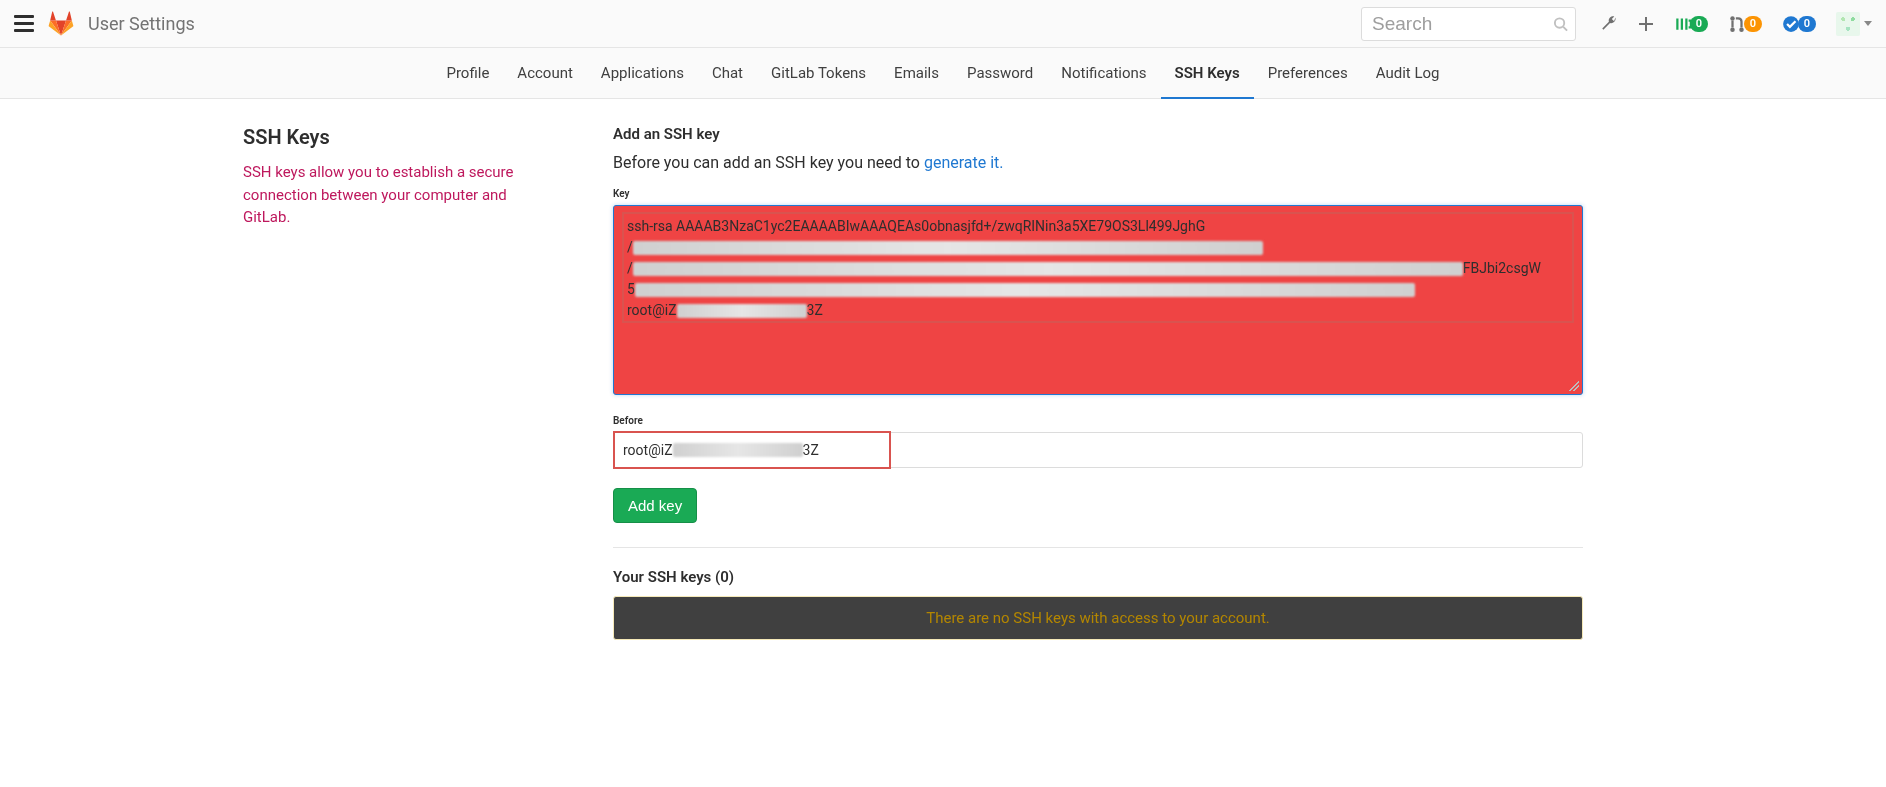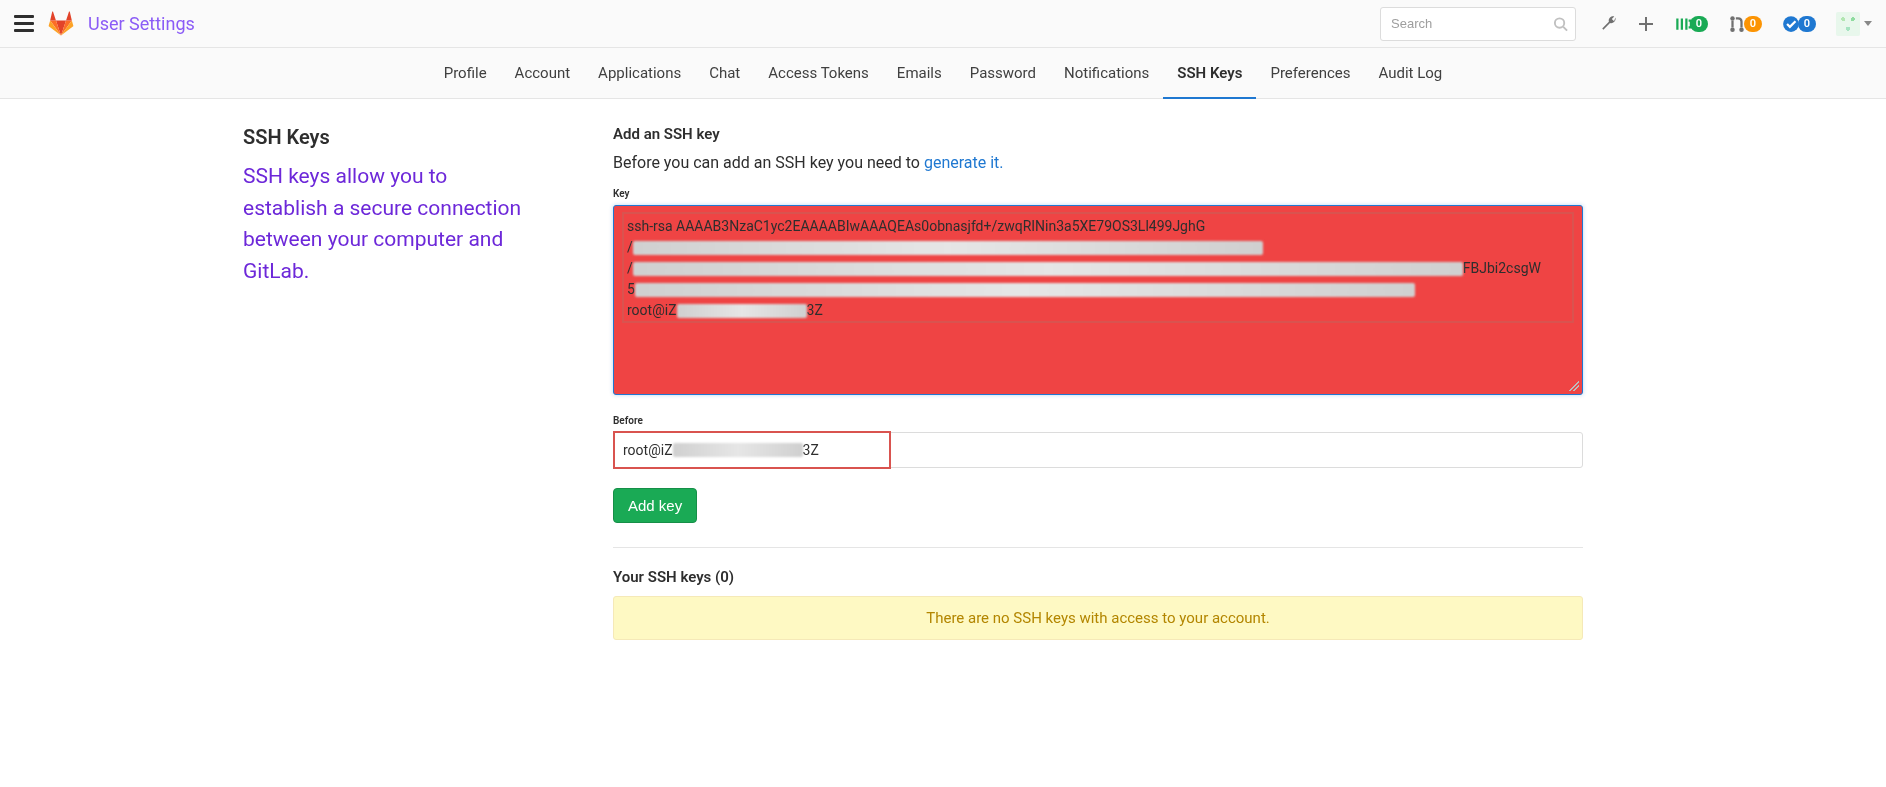--- a/index.html
+++ b/index.html
@@ -1,55 +1,55 @@
 <!DOCTYPE html>
 <html><head>
   <meta charset="utf-8">
   <style>
     * { margin:0; padding:0; box-sizing:border-box; }
     body { font-family:-apple-system,"Segoe UI",Roboto,Helvetica,Arial,sans-serif; color:#2e2e2e; background:#fff; font-size:14px; }
     .top-bar { display:flex; align-items:center; height:48px; padding:0 14px; border-bottom:1px solid #e5e5e5; background:#fafafa; }
     .hamburger { width:20px; display:flex; flex-direction:column; gap:4px; cursor:pointer; margin-right:14px; }
     .hamburger span { height:3px; background:#2e2e2e; border-radius:1px; }
     .logo { width:26px; height:26px; margin-right:14px; }
-    .page-title { font-size:18px; color:#8b5cf6; font-weight:400; }
+    .page-title { font-size:18px; color:#737373; font-weight:400; }
     .search-wrap { margin-left:auto; position:relative; }
-    .search-input { width:196px; height:34px; border:1px solid #dcdcdc; border-radius:3px; padding:6px 30px 6px 10px; font-size:13px; background:#fff; color:#0f172a; }
+    .search-input { width:215px; height:34px; border:1px solid #dcdcdc; border-radius:3px; padding:6px 30px 6px 10px; font-size:19px; background:#fff; color:#0f172a; }
     .search-input::placeholder { color:#9e9e9e; }
     .search-icon { position:absolute; right:8px; top:50%; transform:translateY(-50%); color:#c0c0c0; }
     .top-icons { display:flex; align-items:center; gap:20px; margin-left:24px; }
     .icon-btn { color:#707070; cursor:pointer; display:flex; align-items:center; }
     .badge { display:inline-flex; align-items:center; justify-content:center; min-width:18px; height:16px; border-radius:8px; font-size:11px; color:#fff; font-weight:600; padding:0 5px; margin-left:-2px; }
     .badge-green { background:#1aaa55; }
     .badge-orange { background:#fc9403; }
     .badge-blue { background:#1f78d1; }
     .tabs { display:flex; justify-content:center; border-bottom:1px solid #e5e5e5; background:#fafafa; }
     .tab { padding:16px 14px; color:#404040; cursor:pointer; font-size:15px; position:relative; }
     .tab.active { color:#2e2e2e; font-weight:600; }
     .tab.active::after { content:""; position:absolute; left:0; right:0; bottom:-1px; height:2px; background:#1f78d1; }
     .main { display:flex; max-width:1440px; margin:0 auto; padding:26px 20px 40px; }
     .side-col { width:334px; padding-right:40px; }
     .side-col h2 { font-size:20px; font-weight:600; margin-bottom:12px; color:#2e2e2e; }
-    .side-col p { font-size:21px; color:#6d28d9; line-height:1.5; }
+    .side-col p { font-size:15px; color:#be185d; line-height:1.5; }
     .content-col { flex:1; max-width:970px;margin-left:36px; }
     .section-heading { font-size:15px; font-weight:600; margin-bottom:10px; color:#2e2e2e; }
     .help-text { font-size:16px; color:#2e2e2e; margin-bottom:16px; }
     .help-text a { color:#1f78d1; text-decoration:none; }
     .label { display:block; font-size:10px; font-weight:600; color:#2e2e2e; margin-bottom:6px; }
     .key-text-block { border:2px solid #d9534f; padding:2px 3px 0; width:100%; }
     .key-line { font-size:14px; line-height:1.5; white-space:nowrap; overflow:hidden; }
     .blur-seg { display:inline-block; vertical-align:middle; height:14px; background:linear-gradient(90deg,#d0d0d0,#e6e6e6,#d0d0d0); filter:blur(1px); border-radius:2px; }
     .textarea-box { position:relative; width:100%; height:190px; border:1px solid #1f78d1; border-radius:3px; padding:6px 8px; box-shadow:0 0 4px rgba(31,120,209,.3); margin-bottom:20px; background:#ef4444; overflow:hidden; }
     .resize-grip { position:absolute; right:3px; bottom:3px; width:10px; height:10px; background:linear-gradient(135deg,transparent 50%,#bbb 50%,#bbb 60%,transparent 60%,transparent 70%,#bbb 70%,#bbb 80%,transparent 80%); }
     .title-row { position:relative; width:100%; }
     .title-input { width:100%; height:36px; border:1px solid #dcdcdc; border-radius:3px; padding:6px 10px; font-size:15px; }
     .title-redbox { position:absolute; left:0; top:-1px; border:2px solid #d9534f; height:38px; width:278px; border-radius:0; pointer-events:none; display:flex; align-items:center; padding:0 8px; background:#fff; }
     .btn-add { margin-top:20px; background:#1aaa55; border:1px solid #168f48; color:#fff; font-size:15px; padding:8px 14px; border-radius:4px; cursor:pointer;text-align:right; }
     .divider { height:1px; background:#e5e5e5; margin:24px 0 20px; }
-    .info-banner { background:#fef9c3; border:1px solid #f5e9b8; color:#b38600; padding:12px; text-align:center; border-radius:3px; font-size:15px; }
+    .info-banner { background:#404040; border:1px solid #f5e9b8; color:#b38600; padding:12px; text-align:center; border-radius:3px; font-size:15px; }
     .avatar-sq { width:24px; height:24px; background:radial-gradient(circle at 30% 30%,#b2e6b2 2px,transparent 2px),radial-gradient(circle at 70% 30%,#8fdca0 2px,transparent 2px),radial-gradient(circle at 50% 70%,#a6e3c1 2px,transparent 2px),#e8f7ec; border-radius:2px; }
     .caret-dn { width:0; height:0; border-left:4px solid transparent; border-right:4px solid transparent; border-top:5px solid #888; margin-left:4px; }
     svg { display:block; }
   </style>
 </head>
 <body>
 
 <div class="top-bar">
   <div class="hamburger">
     <span></span>
@@ -118,21 +118,21 @@
       <span class="caret-dn"></span>
     </span>
   </div>
 </div>
 
 <div class="tabs" id="tabs-row">
     <div class="tab">Profile</div>
     <div class="tab">Account</div>
     <div class="tab">Applications</div>
     <div class="tab">Chat</div>
-    <div class="tab">Access Tokens</div>
+    <div class="tab">GitLab Tokens</div>
     <div class="tab">Emails</div>
     <div class="tab">Password</div>
     <div class="tab">Notifications</div>
     <div class="tab active">SSH Keys</div>
     <div class="tab">Preferences</div>
     <div class="tab">Audit Log</div>
   </div>
 
 <div class="main">
   <div class="side-col">

